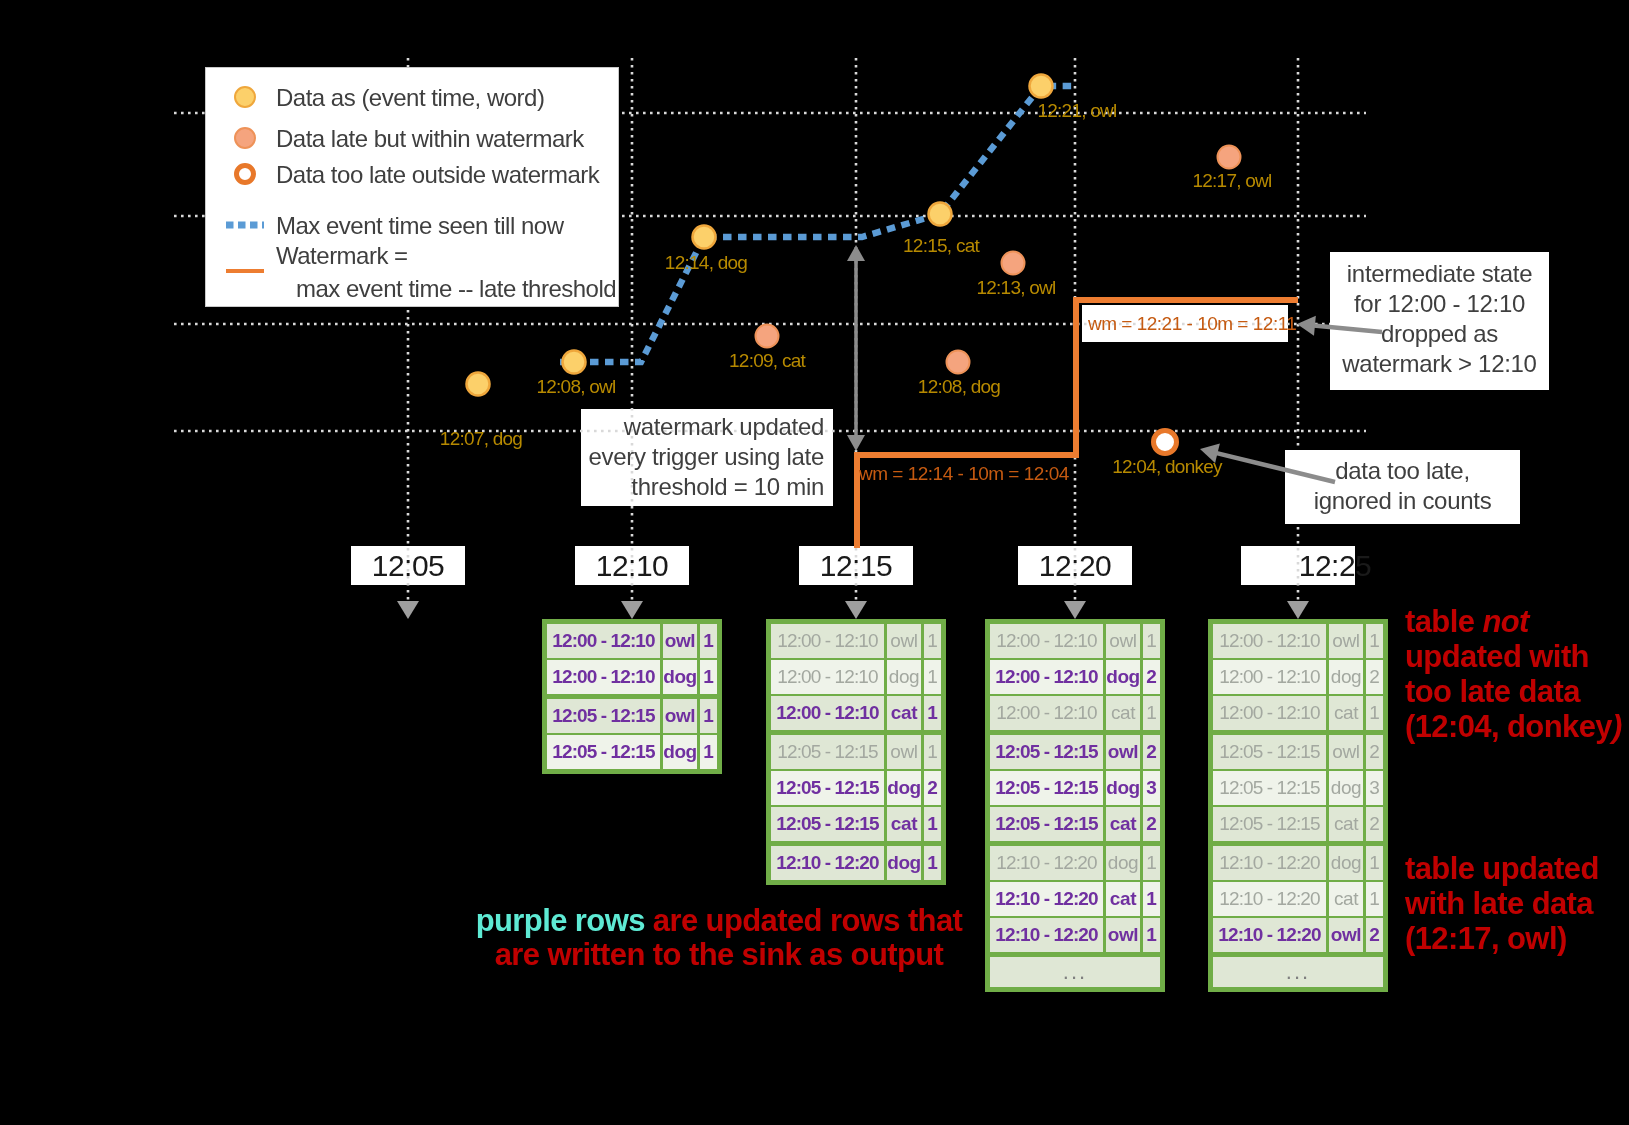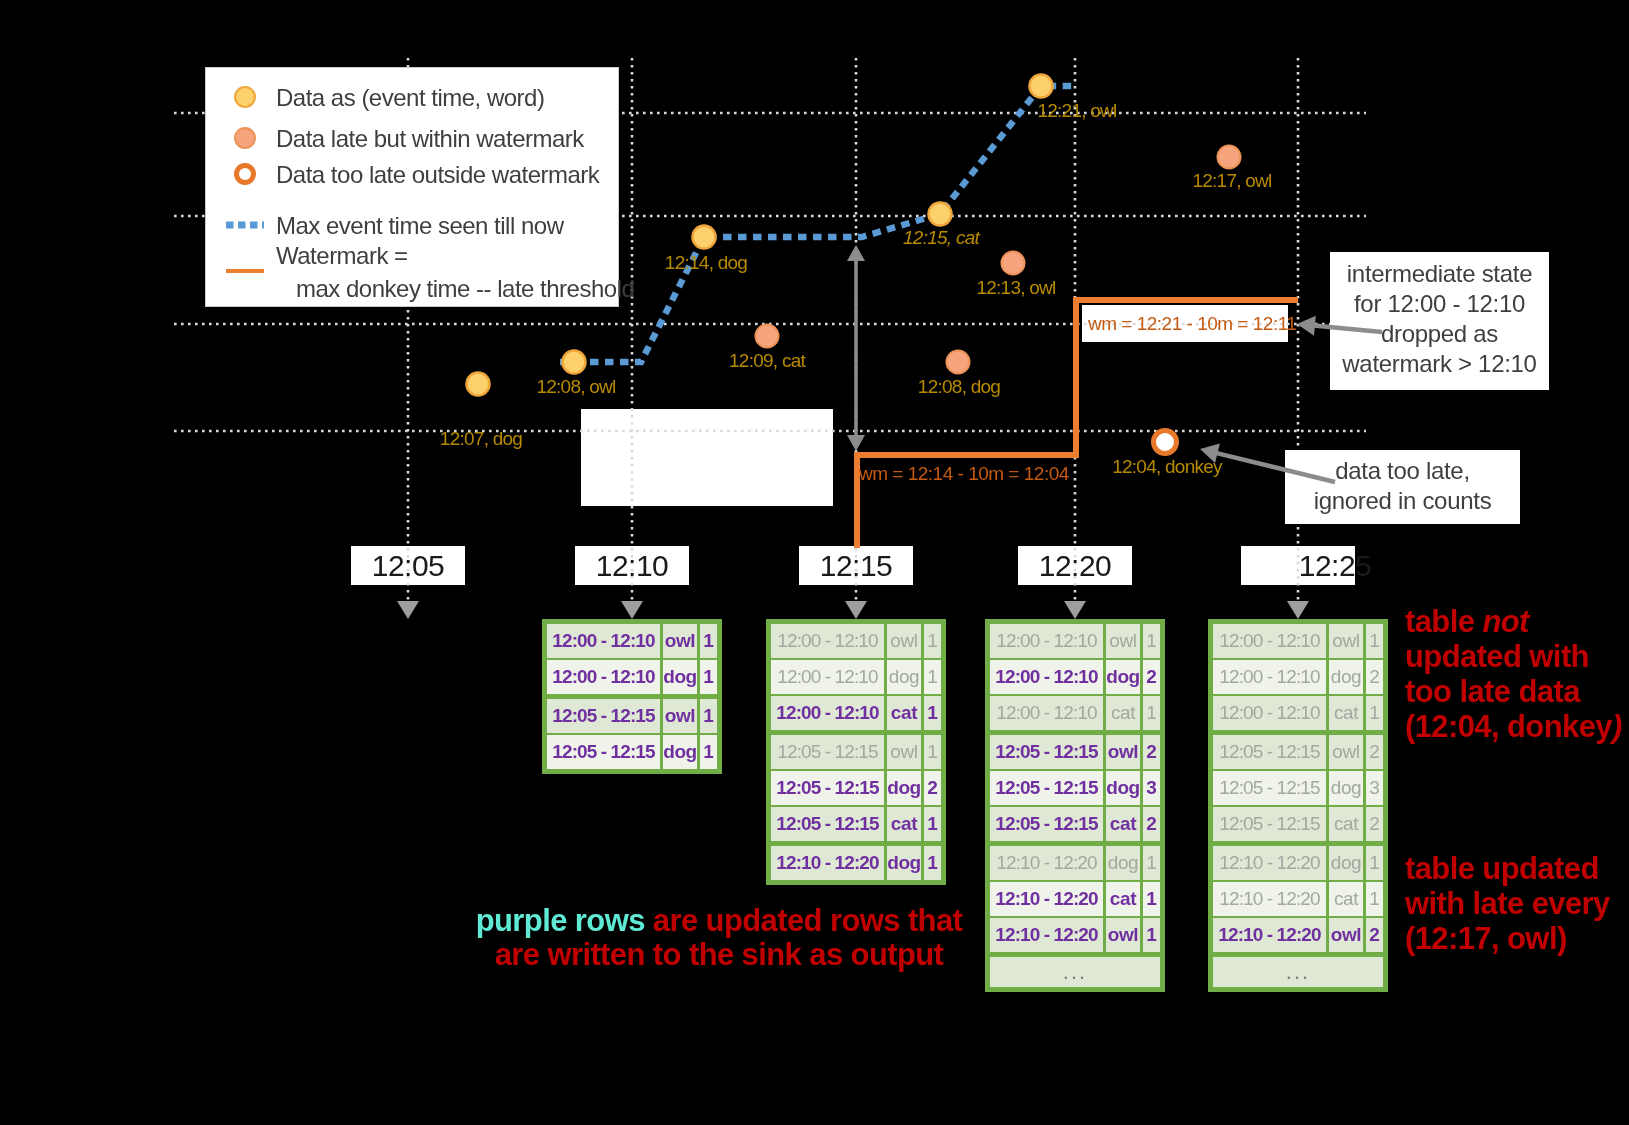--- a/index.html
+++ b/index.html
@@ -177,21 +177,26 @@
         <div class="legend-marker legend-dot" style="left: 39px; top: 70px; background: rgb(245, 164, 126); border: 2px solid rgb(238, 146, 88);"></div>
         <div class="legend-label" style="left: 70px; top: 71px;">Data late but within watermark</div>
         <div class="legend-marker legend-dot" style="left: 39px; top: 106px; background: rgb(255, 255, 255); border: 5px solid rgb(232, 120, 42);"></div>
         <div class="legend-label" style="left: 70px; top: 107px;">Data too late outside watermark</div>
         <svg width="40" height="10" style="position: absolute; left: 19px; top: 152px;">
           <line x1="1" y1="5" x2="39" y2="5" stroke="#5B9BD5" stroke-width="7" stroke-dasharray="7.5 4.5"></line>
         </svg>
         <div class="legend-label" style="left: 70px; top: 158px;">Max event time seen till now</div>
         <div class="legend-marker legend-line" style="left: 39px; top: 203px; width: 38px; border-top: 4.5px solid rgb(237, 125, 49);"></div>
         <div class="legend-label" style="left: 70px; top: 188px;">Watermark =</div>
-        <div class="legend-label" style="left: 90px; top: 221px;">max donkey time -- late threshold</div>
+        <div class="legend-label" style="left: 90px; top: 221px;">max event time -- late threshold</div>
+      </div>
+      <div class="callout transparent" style="left: 581px; top: 409px; width: 252px; height: 97px; text-align: right; padding: 3px 9px 0px 0px;">
+        <div>watermark updated</div>
+        <div>every trigger using late</div>
+        <div>threshold = 10 min</div>
       </div>
       <div class="callout" style="left: 1330px; top: 252px; width: 219px; height: 138px; text-align: center; padding: 7px 0px 0px;">
         <div>intermediate state</div>
         <div>for 12:00 - 12:10</div>
         <div>dropped as</div>
         <div>watermark &gt; 12:10</div>
       </div>
       <div class="callout" style="left: 1285px; top: 450px; width: 235px; height: 74px; text-align: center; padding: 6px 0px 0px;">
         <div>data too late,</div>
         <div>ignored in counts</div>
@@ -199,21 +204,21 @@
       <div class="time-box" style="left: 408px; top: 546px;">12:05</div>
       <div class="time-box" style="left: 632px; top: 546px;">12:10</div>
       <div class="time-box" style="left: 856px; top: 546px;">12:15</div>
       <div class="time-box" style="left: 1075px; top: 546px;">12:20</div>
       <div class="time-box" style="left: 1298px; top: 546px; margin-left: 37px;">12:25</div>
       <div class="wm-label" style="left: 859px; top: 474px; transform: translateY(-50%);">wm = 12:14 - 10m = 12:04</div>
       <div class="wm-label" style="left: 1088px; top: 324px; transform: translateY(-50%);">wm = 12:21 - 10m = 12:11</div>
       <div class="pt-label" style="left: 481px; top: 407px; margin-top: 32px;">12:07, dog</div>
       <div class="pt-label" style="left: 576px; top: 387px;">12:08, owl</div>
       <div class="pt-label" style="left: 706px; top: 263px;">12:14, dog</div>
-      <div class="pt-label" style="left: 941px; top: 238px; font-style: italic;">12:15, cat</div>
+      <div class="pt-label" style="left: 941px; top: 246px;">12:15, cat</div>
       <div class="pt-label" style="left: 1077px; top: 111px;">12:21, owl</div>
       <div class="pt-label" style="left: 767px; top: 361px;">12:09, cat</div>
       <div class="pt-label" style="left: 1016px; top: 288px;">12:13, owl</div>
       <div class="pt-label" style="left: 959px; top: 387px;">12:08, dog</div>
       <div class="pt-label" style="left: 1232px; top: 181px;">12:17, owl</div>
       <div class="pt-label" style="left: 1167px; top: 467px;">12:04, donkey</div>
       <div class="result-table" style="left: 542px; top: 619px;">
         <div class="t-row">
           <div class="t-cell c-window bg-a txt-updated">12:00 - 12:10</div>
           <div class="t-cell c-word bg-a txt-updated">owl</div>
@@ -371,21 +376,21 @@
       <div class="note" style="left: 719px; top: 920px; transform: translate(-50%, -50%);"><span class="purple">purple rows</span><span> are updated rows that</span></div>
       <div class="note" style="left: 719px; top: 954px; transform: translate(-50%, -50%);"><span>are written to the sink as output</span></div>
       <div class="note" style="left: 1405px; top: 603.5px; line-height: 35px;">
         <div><span>table </span><em>not</em></div>
         <div><span>updated with</span></div>
         <div><span>too late data</span></div>
         <div><span>(12:04, donkey</span><em>)</em></div>
       </div>
       <div class="note" style="left: 1405px; top: 850.5px; line-height: 35px;">
         <div><span>table updated</span></div>
-        <div><span>with late every</span></div>
+        <div><span>with late data</span></div>
         <div><span>(12:17, owl)</span></div>
       </div>
     </div>
   <svg id="overlay-svg" width="1629" height="1125">
       <line x1="1382" y1="332" x2="1310.9384020111427" y2="325.3118496010487" stroke="#8c8c8c" stroke-width="4.5"></line>
       <polygon points="1297,324 1315.8578380150755,315.7306623362464 1313.9837671564344,335.64266520930744" fill="#8c8c8c"></polygon>
       <line x1="1335" y1="482" x2="1213.599586090955" y2="452.3243432666779" stroke="#8c8c8c" stroke-width="4.5"></line>
       <polygon points="1200,449 1219.859713021712,443.56016556361806 1215.1106512121721,462.98814569355363" fill="#8c8c8c"></polygon>
     </svg>
 </div>

